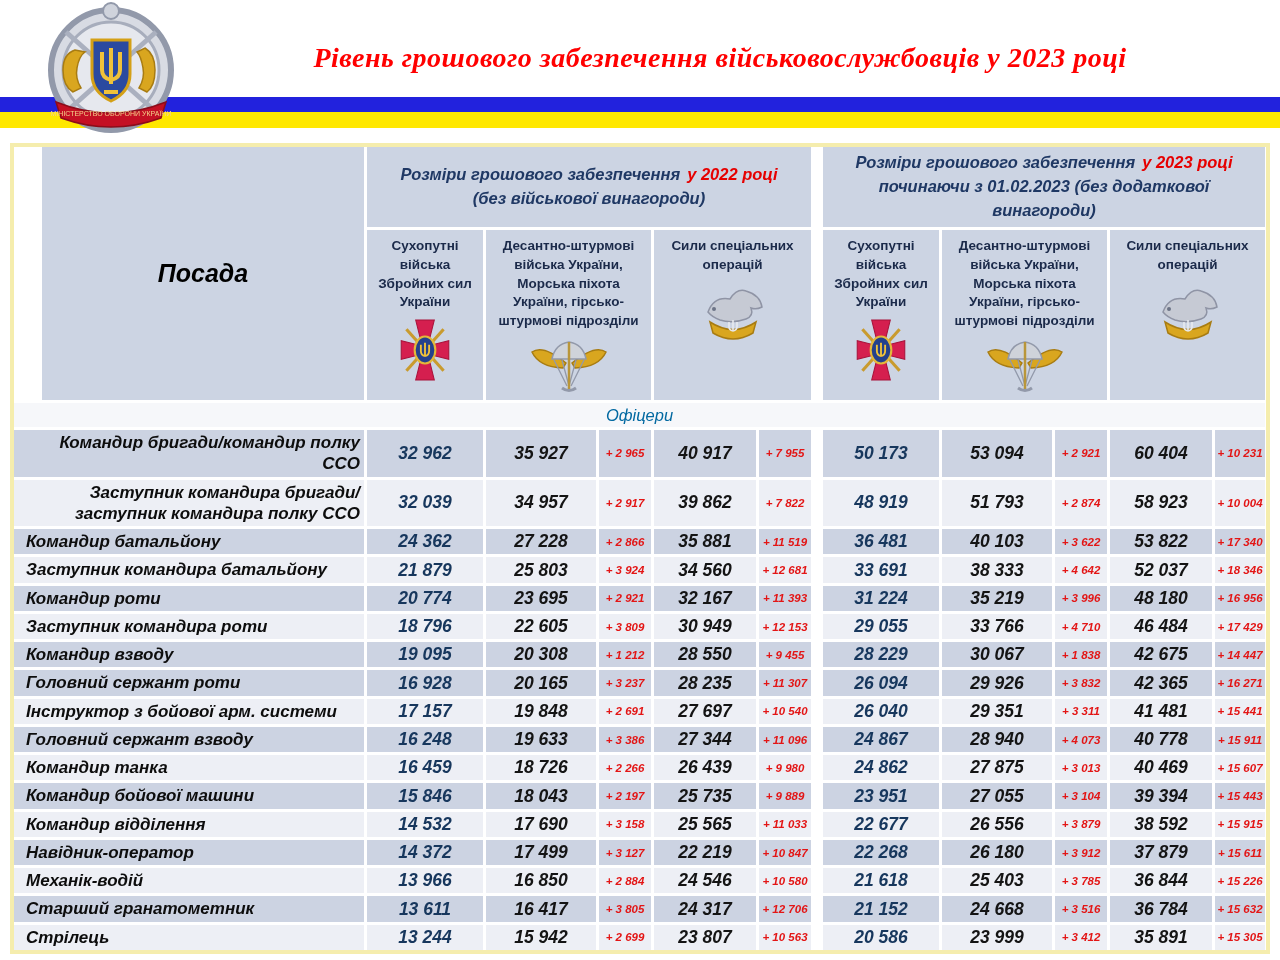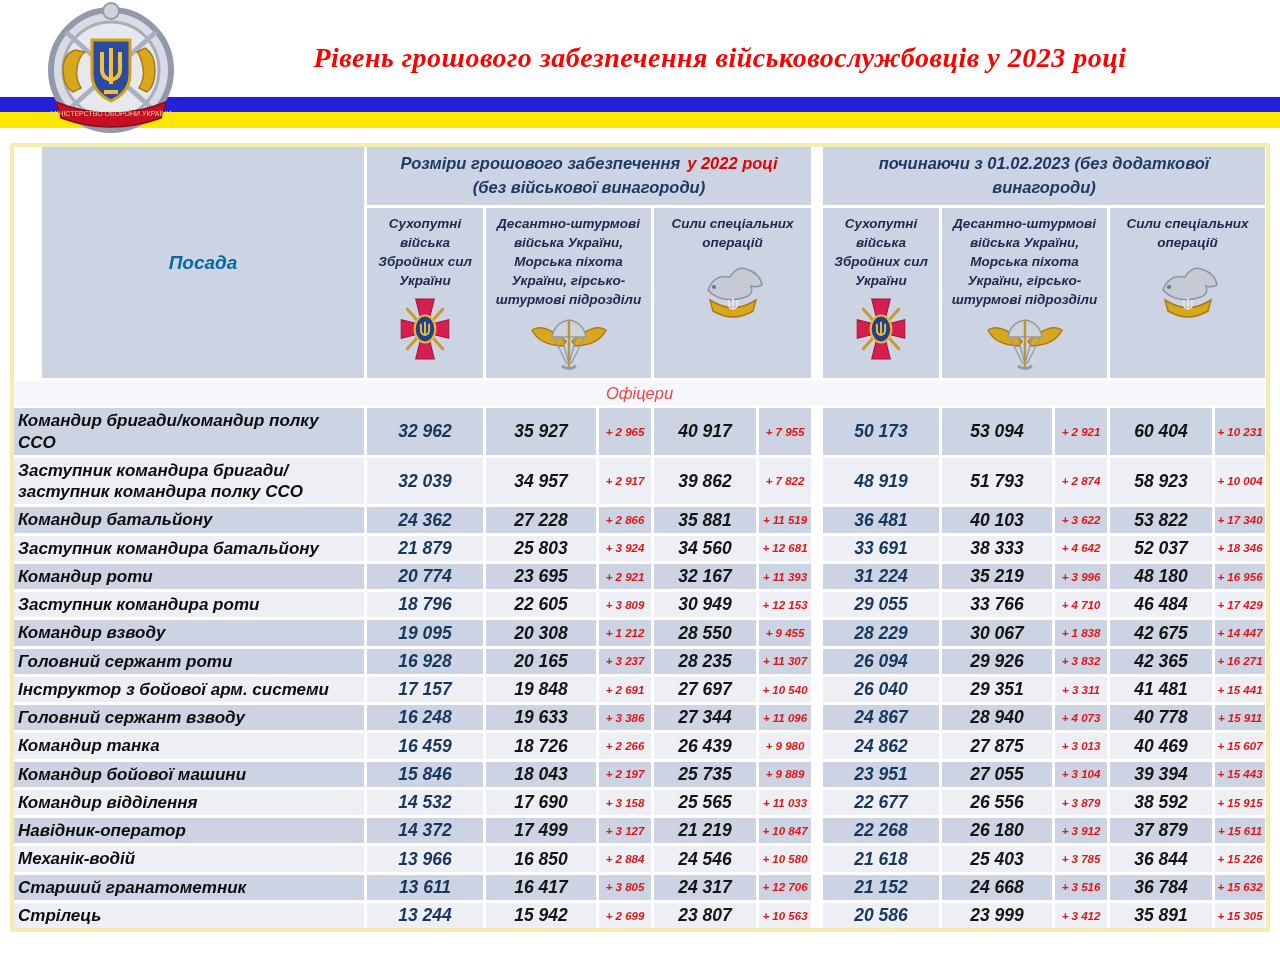--- a/index.html
+++ b/index.html
@@ -21,40 +21,40 @@
     position:absolute; left:10px; top:143px; width:1260px; box-sizing:border-box;
     background:#f5edad; padding:4px;
   }
   .grid {
     display:grid;
     grid-template-columns:350px 116px 110px 52px 102px 52px 6px 116px 110px 52px 102px 50px;
     gap:3px; background:#ffffff;
   }
   .cell { display:flex; align-items:center; justify-content:center; box-sizing:border-box; }
   .hdr { background:#ccd4e3; }
-  .pos-hdr { grid-column:1; grid-row:1 / span 2; font-size:19px; font-weight:bold; font-style:italic; color:#0369a1;margin-left:28px; }
+  .pos-hdr { grid-column:1; grid-row:1 / span 2; font-size:25px; font-weight:bold; font-style:italic; color:#000000;margin-left:28px; }
   .group-hdr {
     flex-direction:column; min-height:58px; font-weight:bold; font-style:italic;
     font-size:16.5px; color:#1f3864; line-height:1.45; text-align:center; padding:4px 2px;
   }
   .gyear { color:#e60000; margin-left:7px; }
   .hdr-spacer { background:#ffffff; }
   .branch {
     flex-direction:column; justify-content:flex-start; min-height:160px; padding:7px 3px 6px 3px;
-    font-weight:bold; font-style:italic; font-size:13.5px; color:#1b2a4a;
+    font-weight:bold; font-size:13.5px; color:#1b2a4a;
     text-align:center; line-height:1.4;
   }
   .branch .emb { margin-top:7px; }
   .section-row {
     grid-column:1 / -1; min-height:24px; background:#f6f7fa;
     display:flex; align-items:center; justify-content:center;
-    font-style:italic; font-size:16.5px; color:#ef4444;
+    font-style:italic; font-size:16.5px; color:#0369a1;
   }
   .pos {
-    justify-content:flex-start; padding:2px 4px 2px 4px; text-align:left;
+    justify-content:flex-start; padding:2px 4px 2px 12px; text-align:right;
     font-weight:bold; font-style:italic; font-size:17px; color:#0d0d0d; line-height:1.25;
   }
   .val { font-weight:bold; font-style:italic; font-size:17.5px; min-height:25px; }
   .navy { color:#17375d;font-style:italic; }
   .dark { color:#141414; }
   .delta { font-weight:bold; font-style:italic; font-size:11.5px; color:#e31515; min-height:25px; }
   .dark-stripe { background:#ccd3e2; }
   .light-stripe { background:#edeff5; }
   .spacer { background:#ffffff; }
 </style>
@@ -99,20 +99,23 @@
       <div class="cell hdr group-hdr" style="grid-column:2 / span 5; grid-row:1;">
         <div>
           <span>Розміри грошового забезпечення</span><span class="gyear">у 2022 році</span>
         </div>
         <div>(без військової винагороди)</div>
       </div>
 
       <div class="cell hdr-spacer" style="grid-column:7; grid-row:1 / span 2;"></div>
 
       <div class="cell hdr group-hdr" style="grid-column:8 / span 5; grid-row:1;">
+        <div>
+          <span>Розміри грошового забезпечення</span><span class="gyear">у 2023 році</span>
+        </div>
         <div>починаючи з 01.02.2023 (без додаткової винагороди)</div>
       </div>
 
       <div class="cell hdr branch" style="grid-column:2; grid-row:2;">
         <span>Сухопутні війська Збройних сил України</span>
         <svg class="emb" width="50" height="62" viewBox="0 0 48 60">
           <line x1="6" y1="10" x2="42" y2="50" stroke="#c99b2e" stroke-width="3"></line>
           <line x1="42" y1="10" x2="6" y2="50" stroke="#c99b2e" stroke-width="3"></line>
           <polygon points="15,1 33,1 28,21 20,21" fill="#d51f4f" stroke="#a8123a"></polygon>
           <polygon points="15,59 33,59 28,39 20,39" fill="#d51f4f" stroke="#a8123a"></polygon>
@@ -335,21 +338,21 @@
         <div class="cell spacer"></div>
         <div class="cell val navy light-stripe">22 677</div>
         <div class="cell val dark light-stripe">26 556</div>
         <div class="cell delta light-stripe">+ 3 879</div>
         <div class="cell val dark light-stripe">38 592</div>
         <div class="cell delta light-stripe">+ 15 915</div>
         <div class="cell pos dark-stripe">Навідник-оператор</div>
         <div class="cell val navy dark-stripe">14 372</div>
         <div class="cell val dark dark-stripe">17 499</div>
         <div class="cell delta dark-stripe">+ 3 127</div>
-        <div class="cell val dark dark-stripe">21 219</div>
+        <div class="cell val dark dark-stripe">22 219</div>
         <div class="cell delta dark-stripe">+ 10 847</div>
         <div class="cell spacer"></div>
         <div class="cell val navy dark-stripe">22 268</div>
         <div class="cell val dark dark-stripe">26 180</div>
         <div class="cell delta dark-stripe">+ 3 912</div>
         <div class="cell val dark dark-stripe">37 879</div>
         <div class="cell delta dark-stripe">+ 15 611</div>
         <div class="cell pos light-stripe">Механік-водій</div>
         <div class="cell val navy light-stripe">13 966</div>
         <div class="cell val dark light-stripe">16 850</div>

